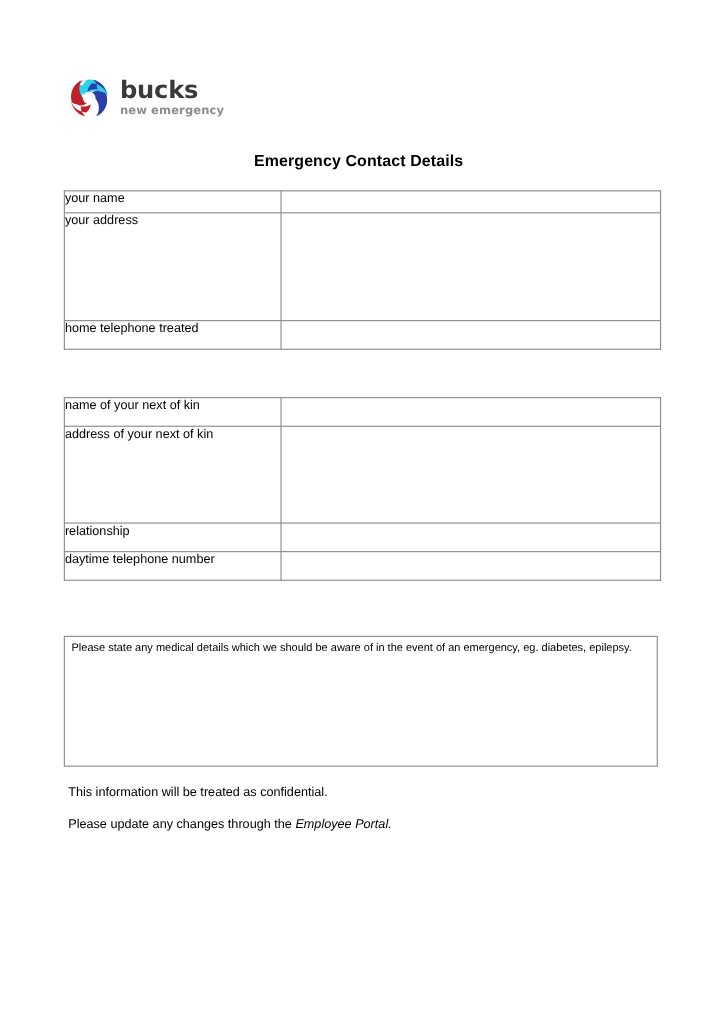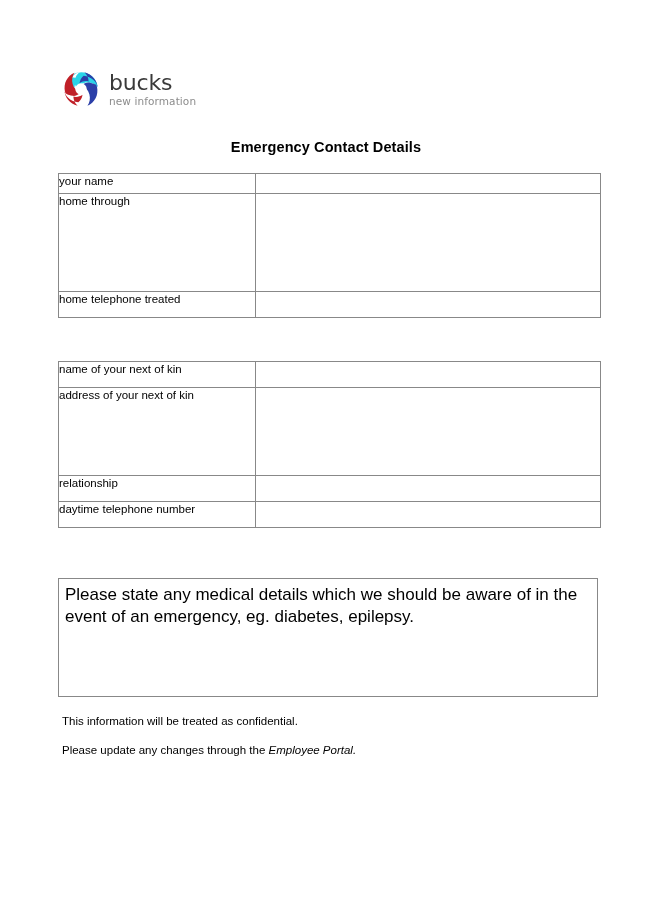--- a/index.html
+++ b/index.html
@@ -25,20 +25,21 @@
     background: #ffffff;
   }
 
   
   .logo-block {
     position: absolute;
     left: 62px;
     top: 70px;
     display: flex;
     align-items: center;
+    font-weight: bold;
   }
   .logo-mark {
     width: 38px;
     height: 38px;
     flex: 0 0 38px;
   }
   .logo-text {
     margin-left: 9px;
     line-height: 1;
   }
@@ -105,21 +106,21 @@
   
   .medical-box {
     position: absolute;
     left: 58px;
     top: 578px;
     width: 540px;
     height: 119px;
     border: 1px solid #888888;
     box-sizing: border-box;
     padding: 5px 6px;
-    font-size: 17px;
+    font-size: 10px;
     line-height: 1.28;
   }
 
   
   .note {
     position: absolute;
     left: 62px;
     font-size: 11.5px;
     line-height: 1.3;
     white-space: nowrap;
@@ -144,34 +145,34 @@
         <path d="M6 50 C6 72 21 89 41 94 C34 88 30 79 30 70 C39 72 47 70 54 65 C53 73 49 80 43 85 C23 83 6 69 6 50 Z" fill="#c02028"></path>
 
         <path d="M92 44 C97 66 86 86 67 94 C73 86 75 75 72 64 C69 53 61 45 51 41 C58 35 65 32 72 33 C85 37 91 37 92 44 Z" fill="#2b3fa8"></path>
         <path d="M94 50 C94 28 79 11 59 6 C66 12 70 21 70 30 C61 28 53 30 46 35 C47 27 51 20 57 15 C77 17 94 31 94 50 Z" fill="#2b3fa8"></path>
 
         <circle cx="50" cy="50" r="15" fill="#ffffff"></circle>
       </svg>
     </span>
     <span class="logo-text">
       <span class="logo-word">bucks</span>
-      <span class="logo-sub">new information</span>
+      <span class="logo-sub">new emergency</span>
     </span>
   </div>
 
   <div class="doc-title">Emergency Contact Details</div>
 
   <table class="form-table" id="table-personal">
     <tbody>
       <tr class="row-h-short">
         <td class="label-cell">your name</td>
         <td class="value-cell"></td>
       </tr>
       <tr class="row-h-tall">
-        <td class="label-cell">home through</td>
+        <td class="label-cell">your address</td>
         <td class="value-cell"></td>
       </tr>
       <tr class="row-h-med">
         <td class="label-cell">home telephone treated</td>
         <td class="value-cell"></td>
       </tr>
     </tbody>
   </table>
 
   <table class="form-table" id="table-kin">

